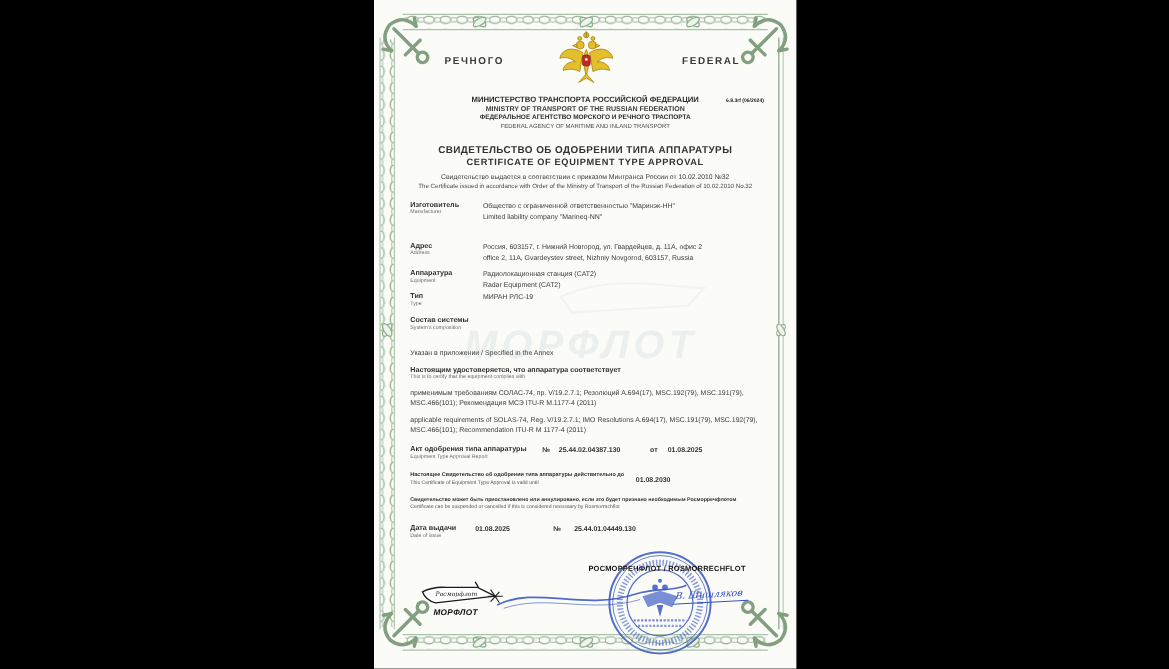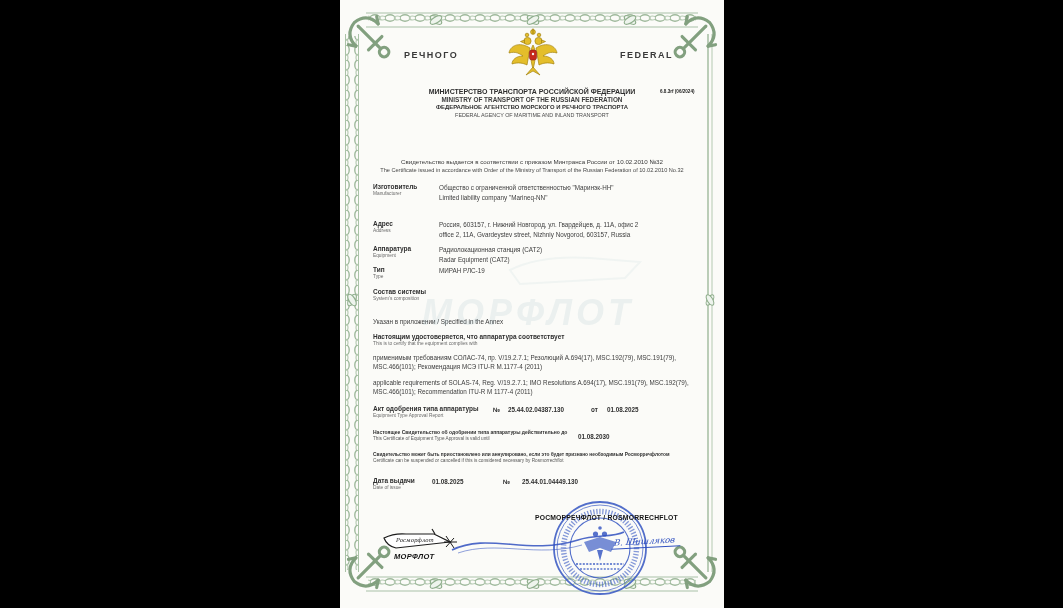--- a/index.html
+++ b/index.html
@@ -134,20 +134,22 @@
 
     <div class="abs c" style="left:40px;top:87px;width:304px">
       <div class="min1">МИНИСТЕРСТВО ТРАНСПОРТА РОССИЙСКОЙ ФЕДЕРАЦИИ</div>
       <div class="min2">MINISTRY OF TRANSPORT OF THE RUSSIAN FEDERATION</div>
       <div class="min3">ФЕДЕРАЛЬНОЕ АГЕНТСТВО МОРСКОГО И РЕЧНОГО ТРАСПОРТА</div>
       <div class="min4">FEDERAL AGENCY OF MARITIME AND INLAND TRANSPORT</div>
     </div>
     <div class="abs formcode" style="left:320px;top:89px">6.8.3rf (06/2024)</div>
 
     <div class="abs c" style="left:20px;top:131px;width:344px">
+      <div class="title1">СВИДЕТЕЛЬСТВО ОБ ОДОБРЕНИИ ТИПА АППАРАТУРЫ</div>
+      <div class="title2">CERTIFICATE OF EQUIPMENT TYPE APPROVAL</div>
     </div>
 
     <div class="abs c" style="left:14px;top:158px;width:356px">
       <div class="intro1">Свидетельство выдается в соответствии с приказом Минтранса России от 10.02.2010 №32</div>
       <div class="intro2">The Certificate issued in accordance with Order of the Ministry of Transport of the Russian Federation of 10.02.2010 No.32</div>
     </div>
 
     <div class="abs" style="left:33px;top:183px;width:64px">
       <div class="lab">Изготовитель</div>
       <div class="sub">Manufacturer</div>

